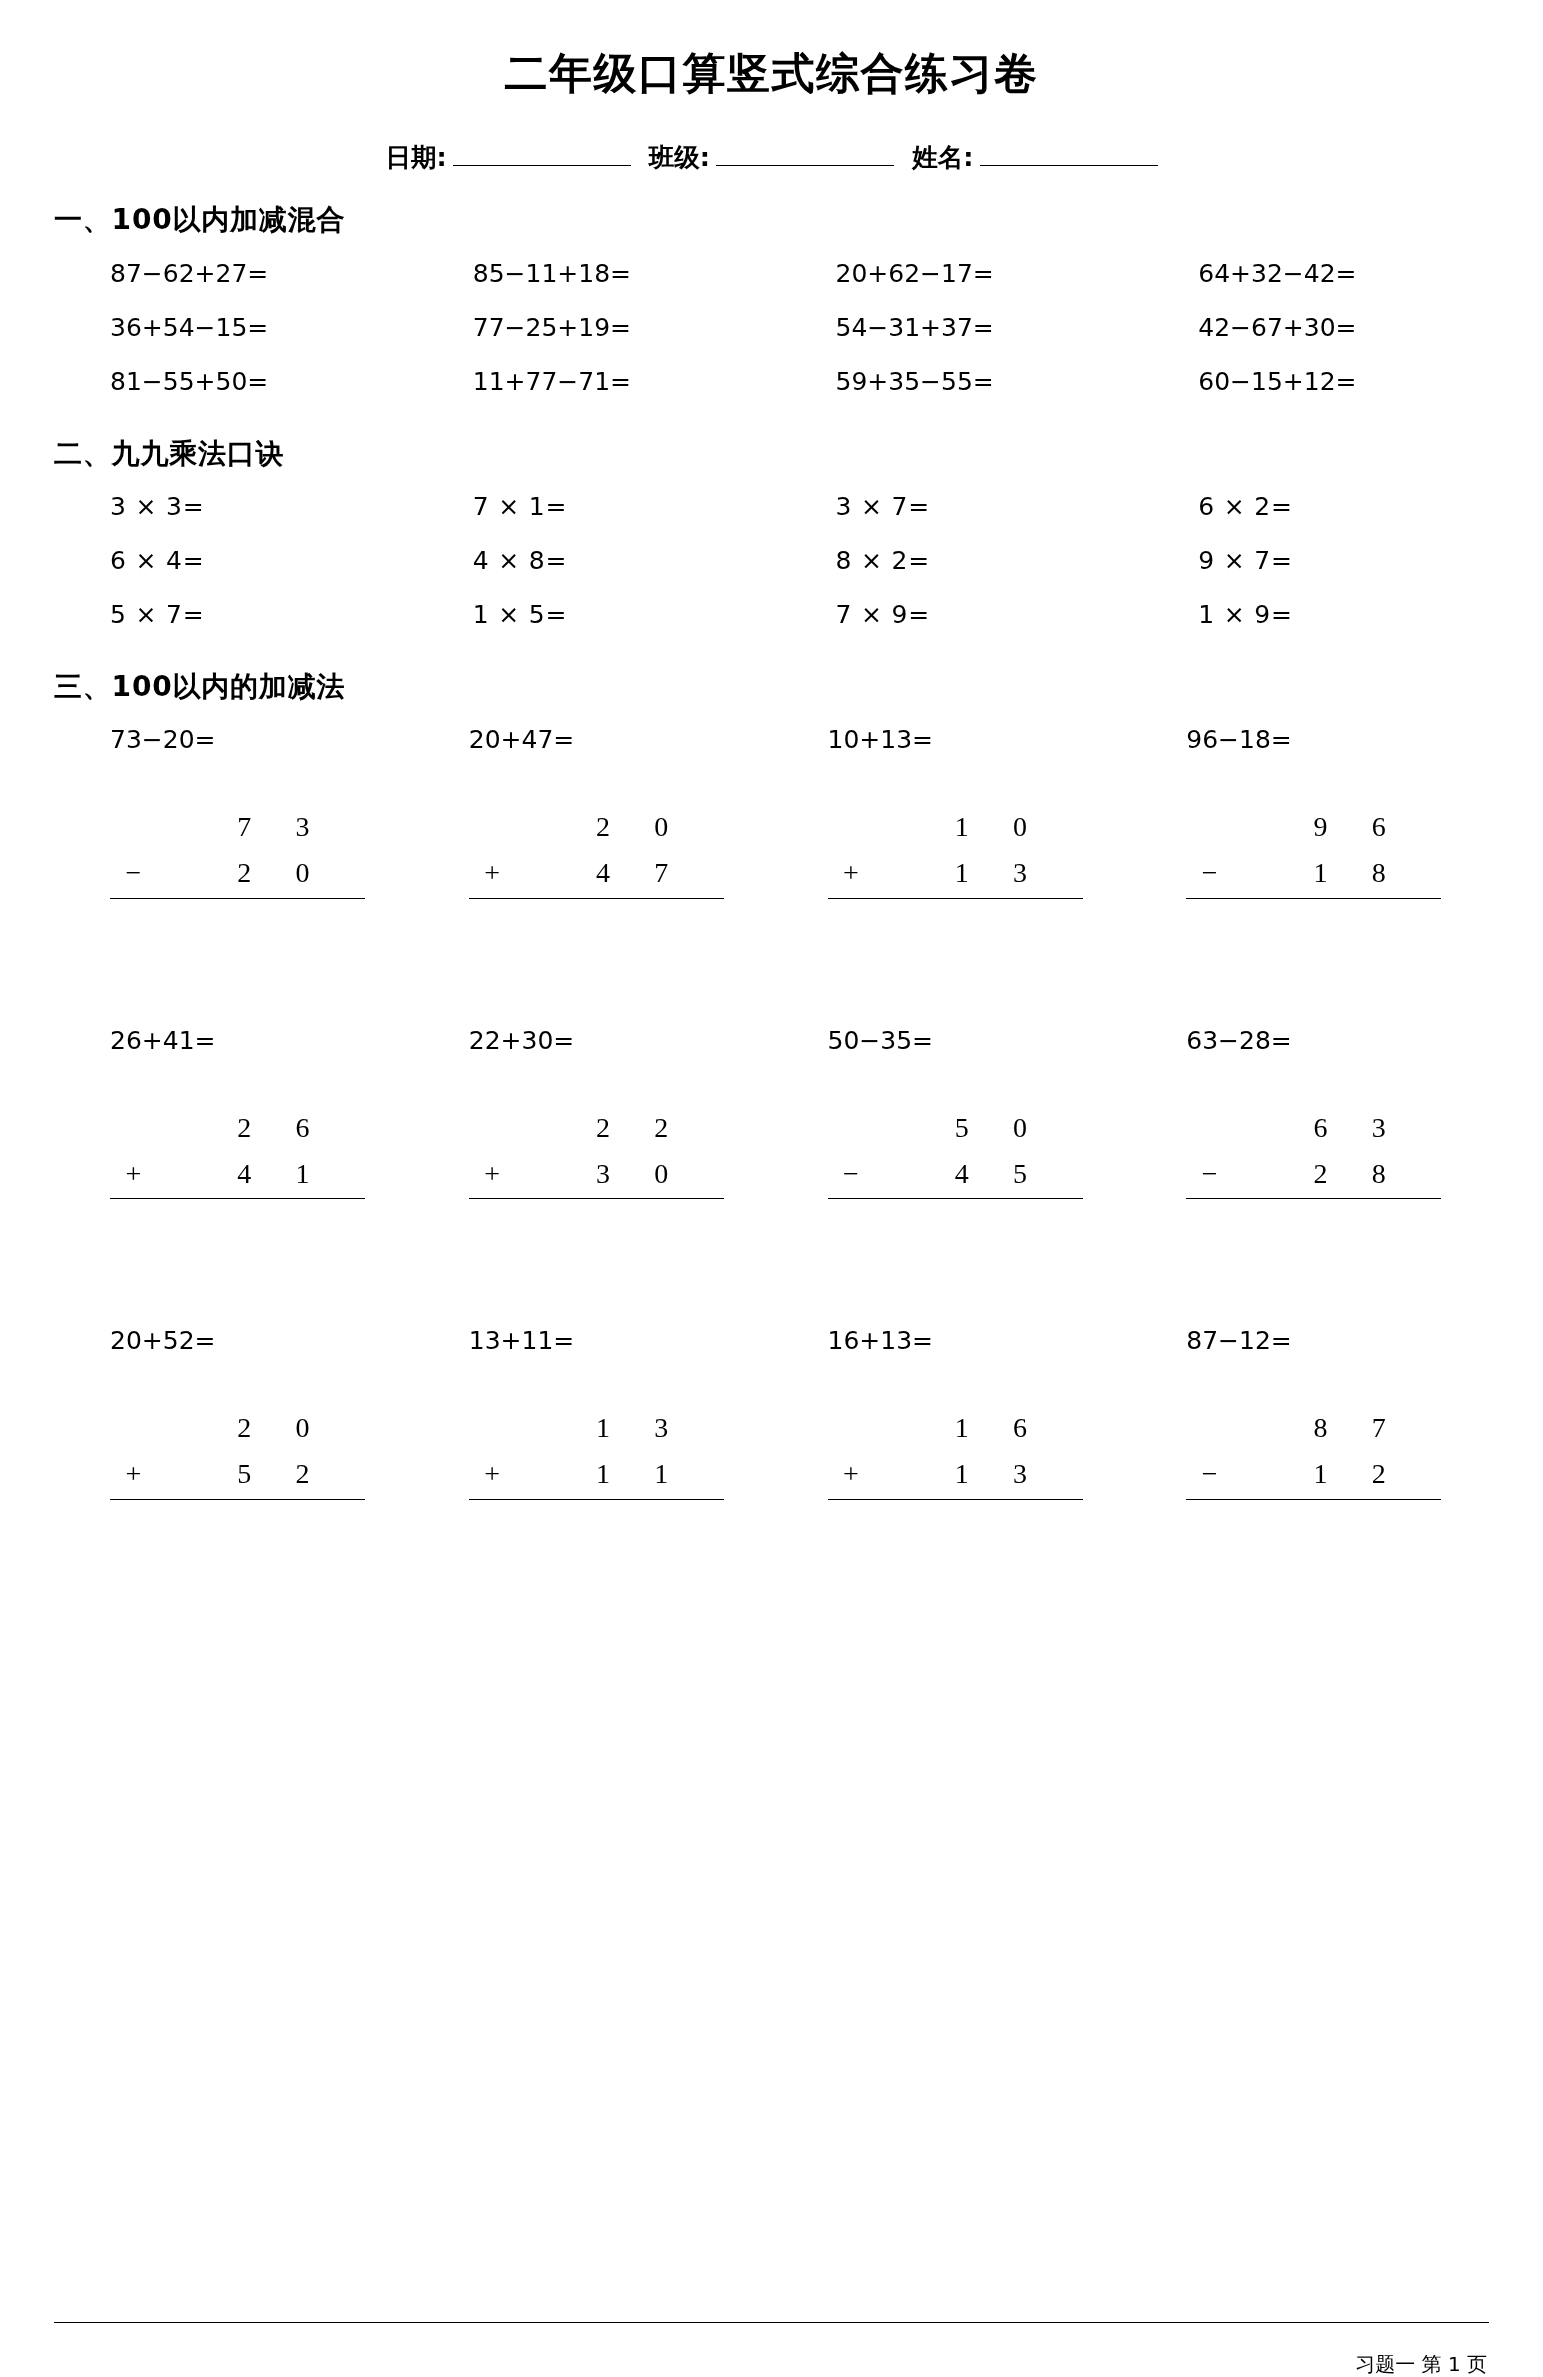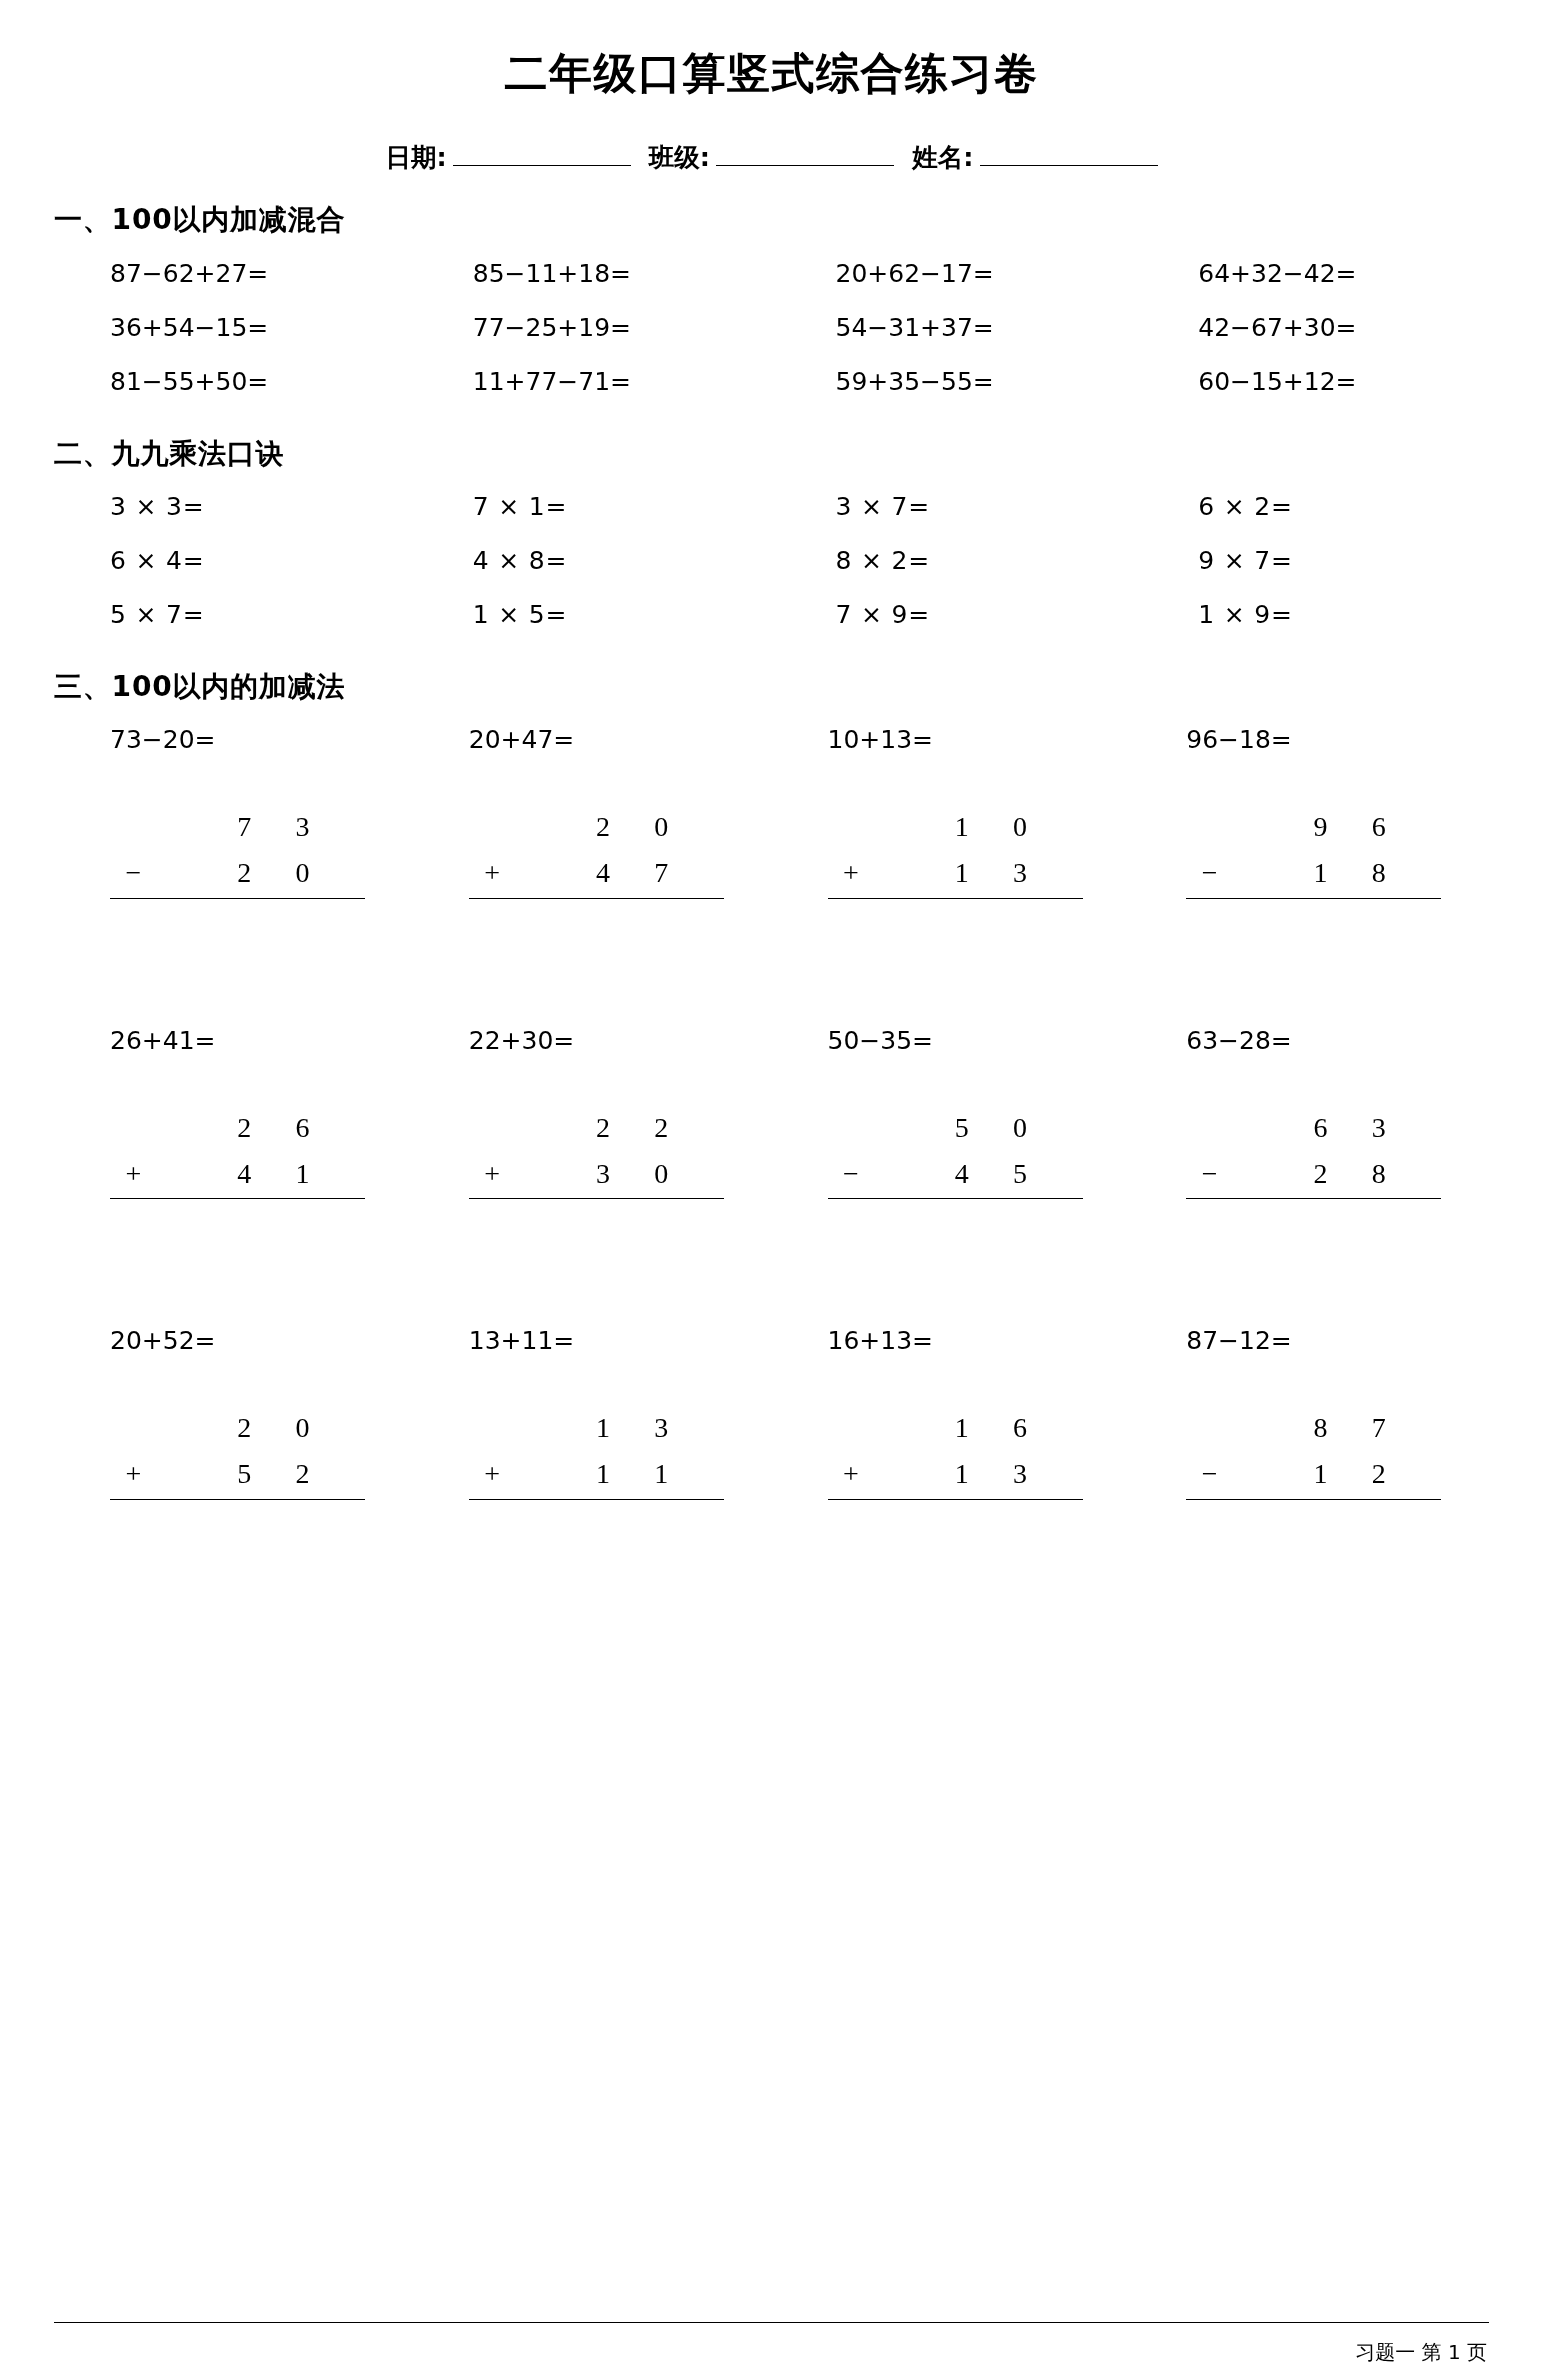--- a/index.html
+++ b/index.html
@@ -130,21 +130,21 @@
   .footer-rule {
     position: absolute;
     left: 54px;
     right: 54px;
     bottom: 99px;
     border-top: 1.5px solid #000;
   }
   .footer-text {
     position: absolute;
     right: 56px;
-    bottom: 56px;
+    bottom: 44px;
     font-size: 20px;
     font-family: "DejaVu Sans", sans-serif;
   }
 </style>
 </head>
 <body>
 
 <div class="page">
 
   <div class="title">二年级口算竖式综合练习卷</div>

